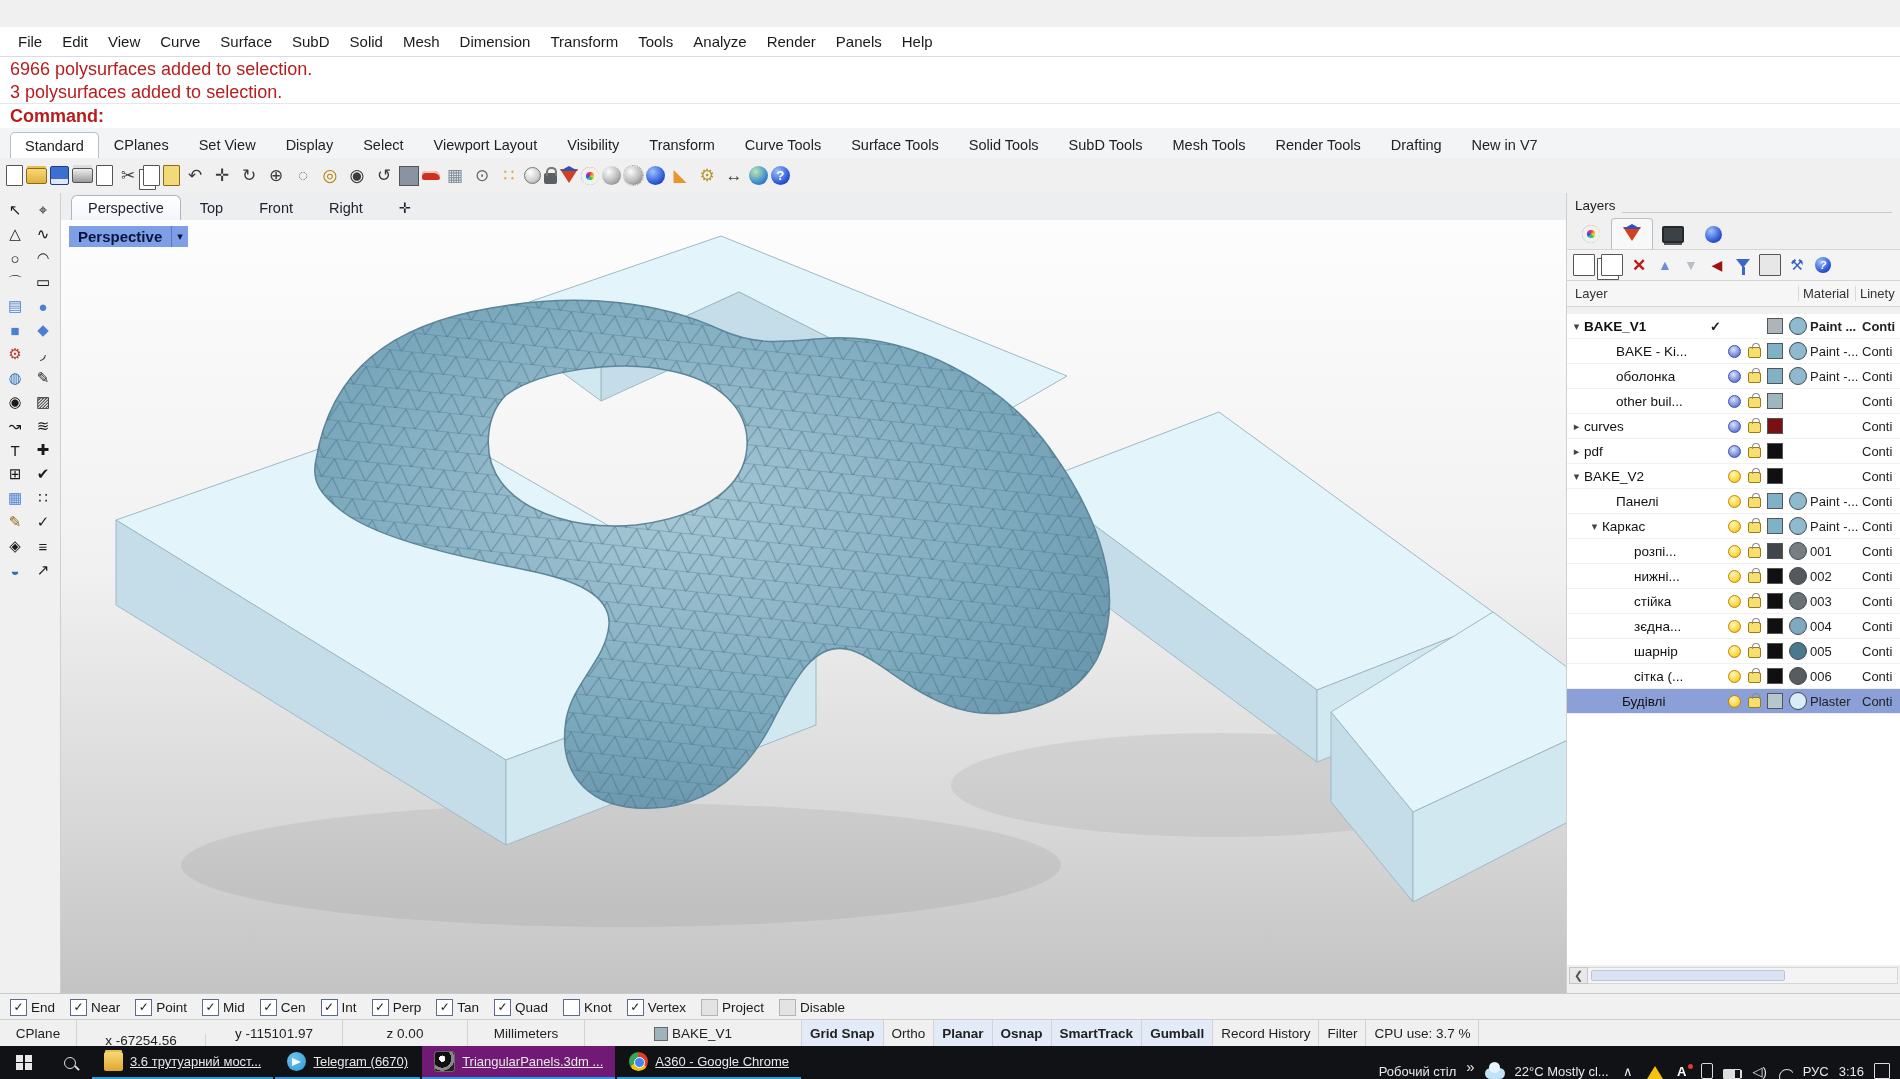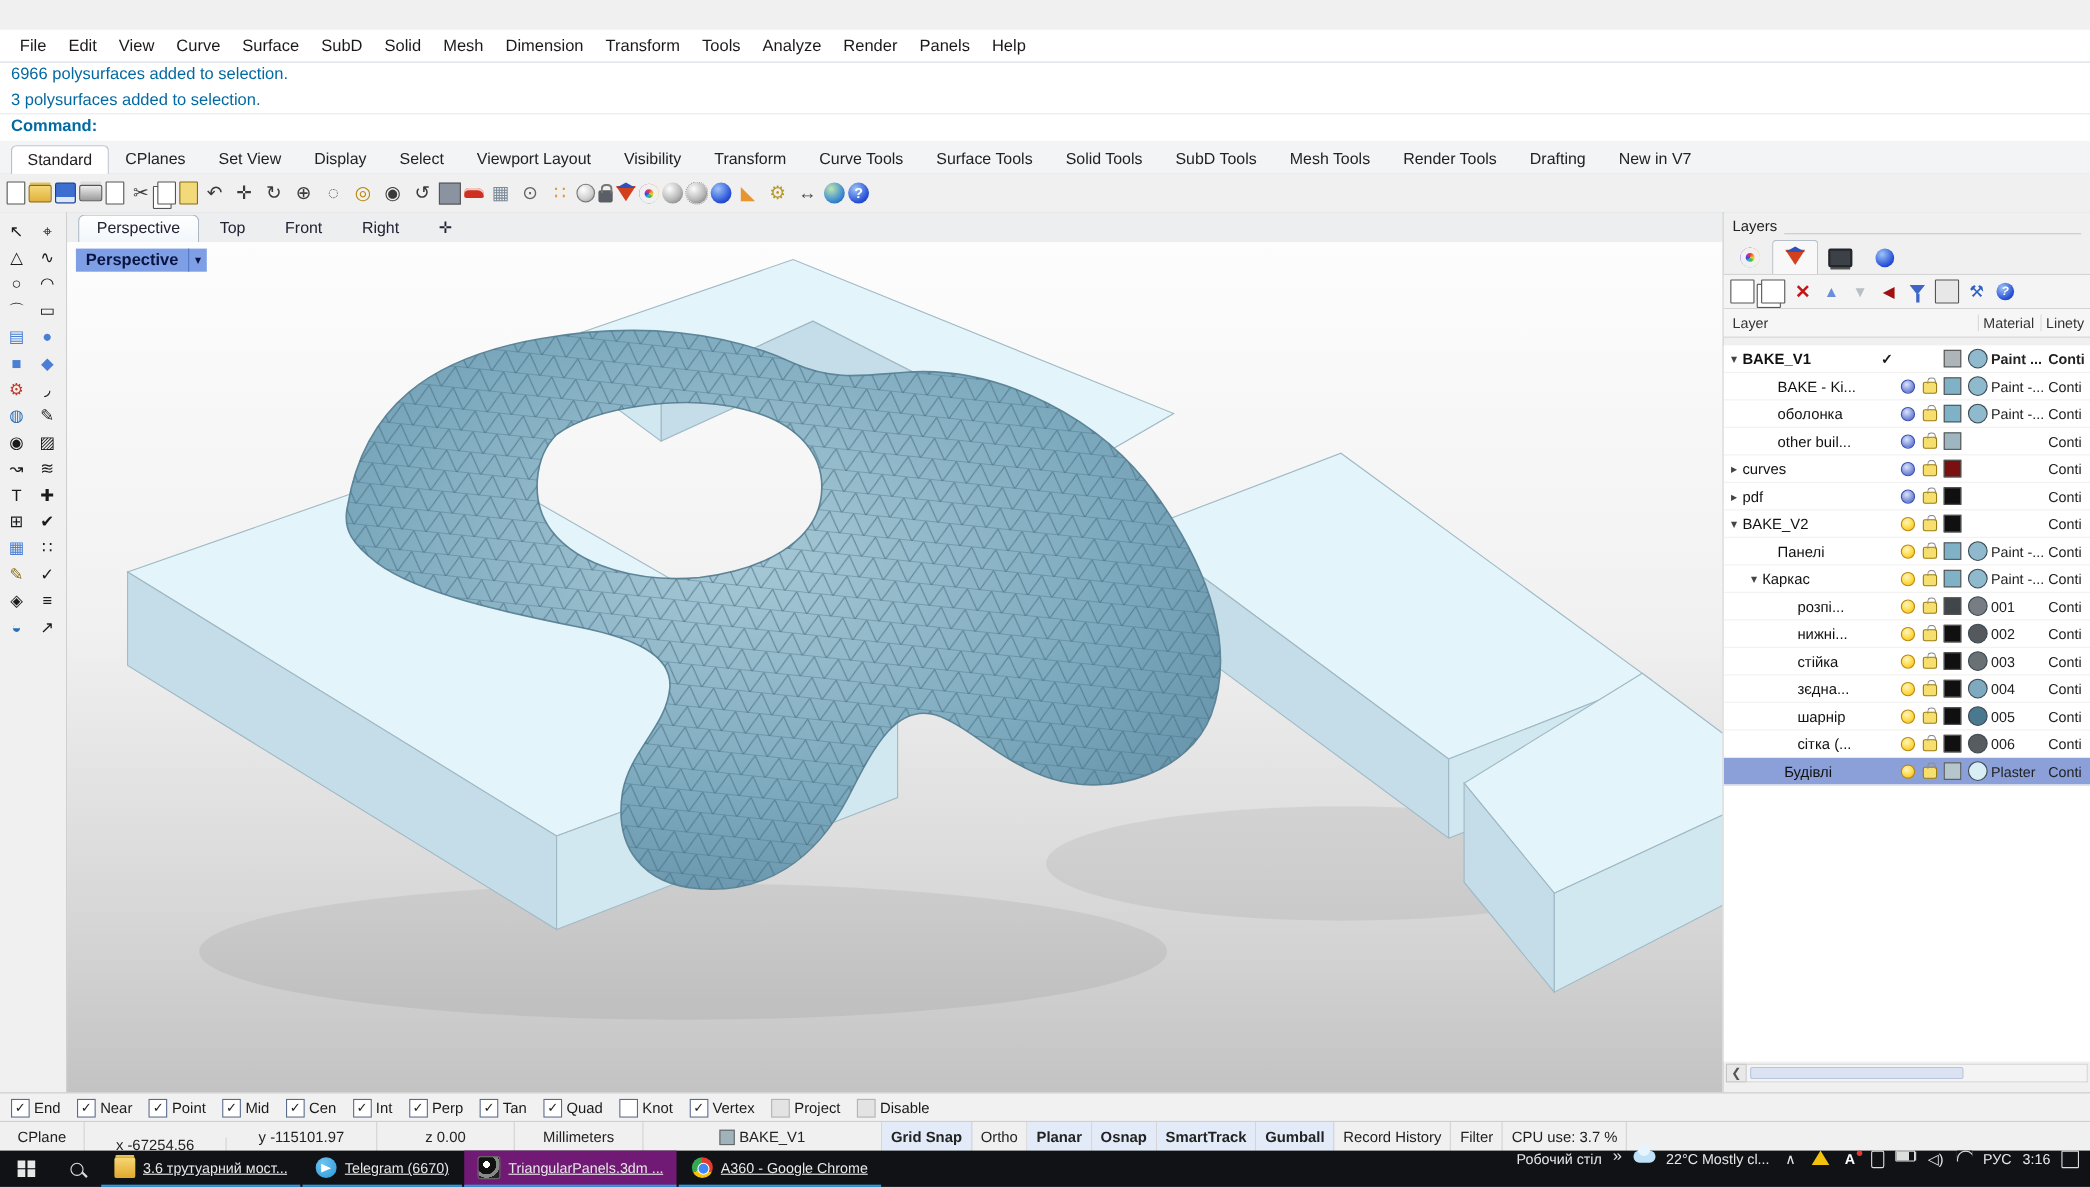--- a/index.html
+++ b/index.html
@@ -13,21 +13,21 @@
   #wincontrols{margin-left:auto;display:flex;height:100%;}
   .winbtn{width:46px;height:100%;display:flex;align-items:center;justify-content:center;font-size:15px;color:#222;}
   .wb-min::before{content:"";width:11px;height:1.6px;background:#222;}
   .wb-res::before{content:"";width:9px;height:9px;border:1.4px solid #222;box-shadow:3px -3px 0 -1.4px #fff,3px -3px 0 0 #222;}
   .wb-close::before{content:"×";font-size:21px;line-height:10px;}
   
   #menubar{position:absolute;left:0;top:27px;right:0;height:29px;background:#fff;display:flex;align-items:center;padding-left:8px;}
   #menubar span{padding:4px 10px;font-size:15px;}
   
   #cmdarea{position:absolute;left:0;top:56px;right:0;height:72px;background:#fff;border-top:1px solid #d8dde4;border-bottom:1px solid #b9c2cd;}
-  #cmdarea .cline{display:block;padding:2px 0 0 10px;font-size:15px;height:21px;color:#0369a1;}
+  #cmdarea .cline{display:block;padding:2px 0 0 10px;font-size:18px;height:21px;color:#b91c1c;}
   #cmd-prompt{font-weight:bold;border-top:1px solid #e4e8ee;padding-top:4px;}
   
   #tabbar{position:absolute;left:0;top:128px;right:0;height:30px;background:#f2f4f6;border-bottom:1px solid #c9cfd8;display:flex;align-items:flex-end;padding-left:10px;}
   #tabbar span{padding:5px 14px;font-size:14.5px;color:#222;border:1px solid transparent;border-bottom:none;border-radius:5px 5px 0 0;}
   #tabbar span.active{background:#fff;border-color:#b6bfca;position:relative;top:1px;}
   
   #iconbar{position:absolute;left:0;top:158px;right:0;height:35px;background:#f0f0f0;border-bottom:1px solid #d2d2d2;display:flex;align-items:center;padding-left:6px;gap:3px;}
   .ticon{width:24px;height:24px;display:inline-flex;align-items:center;justify-content:center;font-size:17px;color:#3a3a3a;position:relative;}
   .k-page,.k-page2,.k-copy{width:15px;height:19px;background:#fff;border:1.4px solid #555;border-radius:1px;}
   .k-page2{background:#e7e7e7;}
@@ -135,21 +135,21 @@
   .task{display:flex;align-items:center;gap:7px;padding:0 12px;max-width:200px;border-bottom:2.6px solid #2e9be0;margin-right:2px;}
   .task.active{background:#701a75;}
   .task .tlabel{font-size:13px;white-space:nowrap;overflow:hidden;text-overflow:ellipsis;}
   .appico{width:19px;height:19px;flex:none;border-radius:3px;}
   .ico-folder{background:linear-gradient(#f6d877,#e0a72c);border-radius:2px;box-shadow:0 -3px 0 -1px #e6c050;}
   .ico-telegram{border-radius:50%;background:radial-gradient(circle at 35% 30%,#6fc2f0,#2a9bd8);position:relative;}
   .ico-telegram::after{content:"";position:absolute;left:5px;top:6px;border-left:9px solid #fff;border-top:4px solid transparent;border-bottom:4px solid transparent;}
   .ico-rhino{background:radial-gradient(circle at 38% 35%,#fff 0 18%,#111 19% 52%,#888 53% 70%,#222 71%);border:1px solid #666;}
   .ico-chrome{border-radius:50%;background:conic-gradient(#e33b2e 0 120deg,#f4c20d 120deg 240deg,#34a853 240deg 360deg);position:relative;}
   .ico-chrome::after{content:"";position:absolute;left:5px;top:5px;width:9px;height:9px;border-radius:50%;background:#4285f4;border:1.6px solid #fff;}
-  #tray{margin-left:auto;display:flex;align-items:flex-start;gap:10px;padding-right:10px;font-size:13px;}
+  #tray{margin-left:auto;display:flex;align-items:flex-end;gap:10px;padding-right:10px;font-size:13px;}
   .tico{display:flex;align-items:center;justify-content:center;color:#e8e8e8;font-size:13px;width:18px;}
   .cloudico{width:20px;height:11px;background:#bfe2f8;border-radius:8px;position:relative;}
   .cloudico::before{content:"";position:absolute;left:4px;top:-6px;width:11px;height:11px;border-radius:50%;background:#e8f4fd;}
   .driveico{width:0;height:0;border-left:8px solid transparent;border-right:8px solid transparent;border-bottom:13px solid #f4c20d;position:relative;}
   .autoico{color:#fff;font-weight:bold;position:relative;}
   .autoico::after{content:"";position:absolute;right:-2px;top:0;width:5px;height:5px;border-radius:50%;background:#e33;}
   .battico{width:16px;height:8px;border:1.4px solid #ddd;border-radius:1px;box-shadow:2px 0 0 -1px #ddd;background:linear-gradient(90deg,#ddd 0 70%,transparent 70%);}
   .phoneico{width:10px;height:14px;border:1.6px solid #ddd;border-radius:2px;}
   .notifico{width:14px;height:14px;border:1.6px solid #ddd;border-radius:1px;}
   .wifiico{width:14px;height:10px;position:relative;overflow:hidden;}

